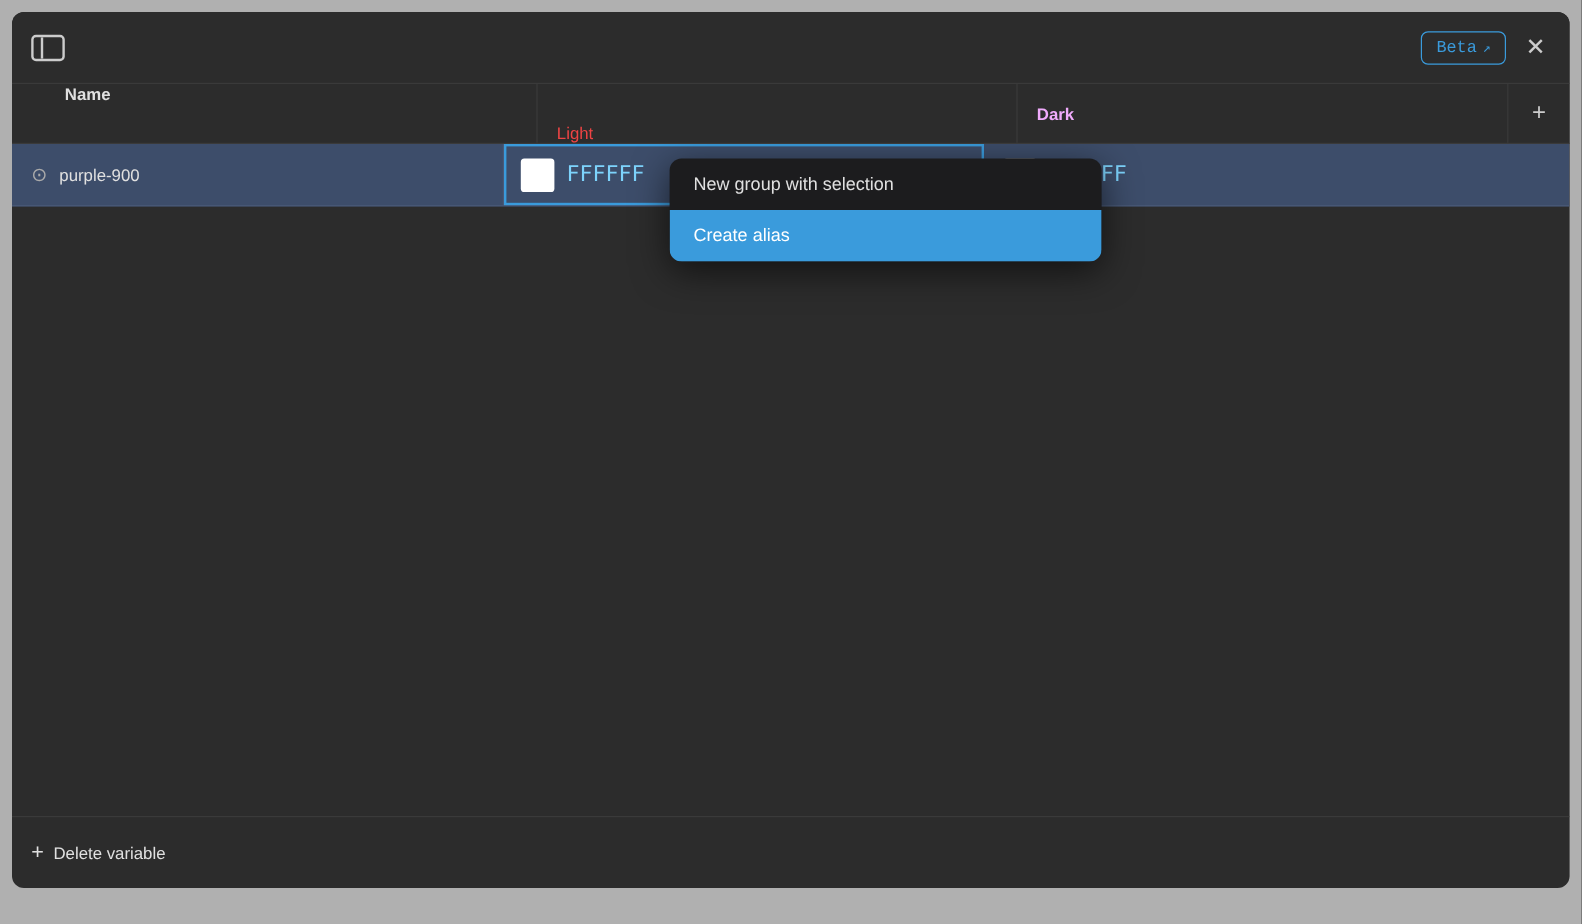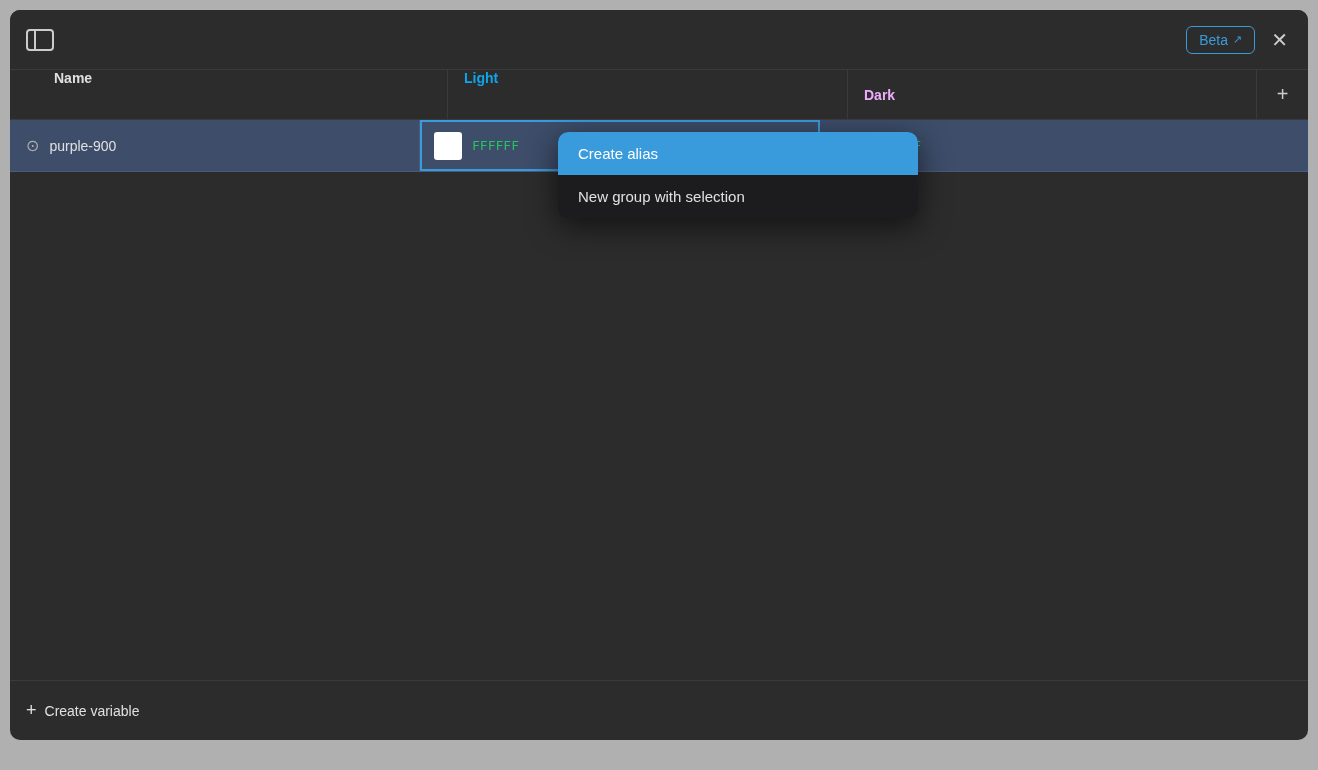--- a/index.html
+++ b/index.html
@@ -68,20 +68,21 @@
       display: flex;
       align-items: center;
       gap: 5px;
       padding: 5px 12px;
       border: 1.5px solid #3a9bdc;
       border-radius: 6px;
       background: transparent;
       color: #3a9bdc;
       font-size: 14px;
       cursor: pointer;
+      font-family: Liberation Mono, monospace;
     }
 
     .beta-button .ext-icon {
       font-size: 11px;
     }
 
     .close-icon-btn {
       background: none;
       border: none;
       color: #ccc;
@@ -111,27 +112,27 @@
       height: 100%;
       display: flex;
       align-items: flex-start;
       flex-shrink: 0;
       margin-left: 28px;
     }
 
     .col-light {
       width: 400px;
       padding: 0 16px;
-      color: #0ea5e9;
-      font-size: 14px;
-      font-weight: 700;
+      color: #ef4444;
+      font-size: 14px;
+      font-weight: 400;
       border-right: 1px solid #3a3a3a;
       height: 100%;
       display: flex;
-      align-items: flex-start;
+      align-items: flex-end;
       flex-shrink: 0;
     }
 
     .col-dark {
       flex: 1;
       padding: 0 16px;
       color: #f0abfc;
       font-size: 14px;
       font-weight: 600;
       height: 100%;
@@ -200,22 +201,22 @@
     }
 
     .color-swatch {
       width: 28px;
       height: 28px;
       border-radius: 3px;
       flex-shrink: 0;
     }
 
     .color-value {
-      color: #22c55e;
-      font-size: 13px;
+      color: #7dd3fc;
+      font-size: 18px;
       font-family: monospace;
     }
 
     .row-dark-cell {
       flex: 1;
       padding: 0 16px;
       display: flex;
       align-items: center;
       gap: 10px;
       height: 100%;
@@ -329,29 +330,29 @@
         <div class="color-swatch" style="background:#FFFFFF;"></div>
         <span class="color-value">FFFFFF</span>
       </div>
       <div class="row-dark-cell">
         <div class="dark-swatch"></div>
         <span class="color-value">FFFFFF</span>
       </div>
     </div>
 
     <div class="context-menu">
+      <div class="context-menu-item">
+        <span>New group with selection</span>
+      </div>
       <div class="context-menu-item active">
         <span>Create alias</span>
-      </div>
-      <div class="context-menu-item">
-        <span>New group with selection</span>
       </div>
     </div>
 
   </div>
 
   <div class="footer">
     <button class="create-variable-btn">
       <span class="plus-icon">+</span>
-      <span>Create variable</span>
+      <span>Delete variable</span>
     </button>
   </div>
 </div>
 
 </body></html>

